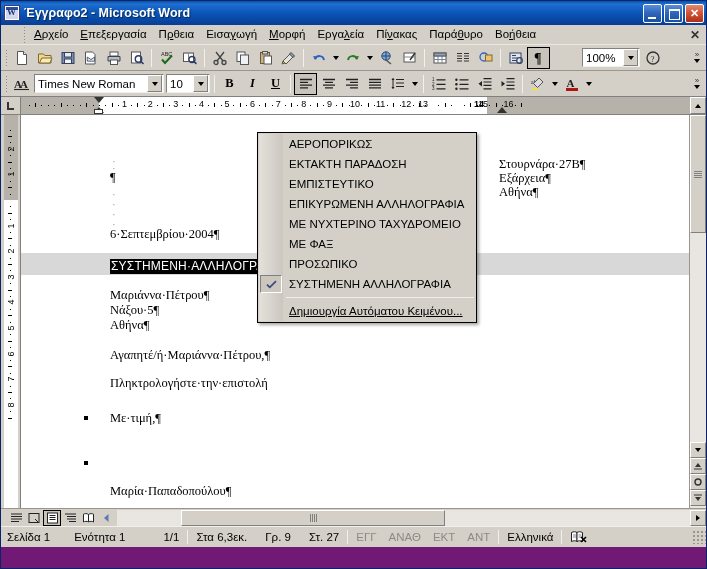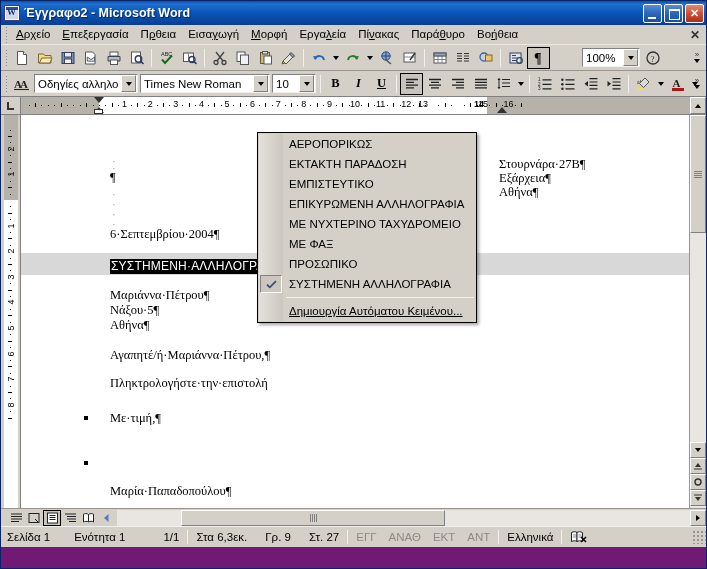--- a/index.html
+++ b/index.html
@@ -69,21 +69,21 @@
   .wb-max:after {
     content: ""; position: absolute; width: 9px; height: 8px;
     border: 1px solid #fff; border-top-width: 2px; left: 4px; top: 4px;
   }
 
   
   .menubar {
     height: 20px; display: flex; align-items: center;
     background: #d4d0c8;
     border-bottom: 1px solid #ebe8e2;
-    padding-left: 2px;
+    padding-left: 20px;
     position: relative;
   }
   .grip {
     width: 7px; height: 16px;
     flex: 0 0 auto;
     background-image: radial-gradient(#808080 40%, transparent 41%);
     background-size: 3px 3px;
     background-position: 2px 2px;
     background-repeat: repeat-y;
     opacity: .85;
@@ -652,26 +652,20 @@
     <div class="grip"></div>
 
     <div class="tb-btn">
       <svg width="18" height="16" viewBox="0 0 18 16">
           <text x="1" y="12" font-size="11" font-family="Liberation Serif" font-weight="bold" fill="#222">A</text>
           <text x="7" y="12" font-size="11" font-family="Liberation Serif" font-weight="bold" fill="#222">A</text>
           <path d="M1 13.5h15" stroke="#222" stroke-width="1.1"></path>
         </svg>
     </div>
 
-    <div class="combo style-combo">
-      <span class="cval">Οδηγίες αλληλο</span>
-      <span class="cbtn">
-          <span class="caret-d"></span>
-        </span>
-    </div>
     <div class="combo font-combo">
       <span class="cval">Times New Roman</span>
       <span class="cbtn">
           <span class="caret-d"></span>
         </span>
     </div>
     <div class="combo size-combo">
       <span class="cval">10</span>
       <span class="cbtn">
           <span class="caret-d"></span>

